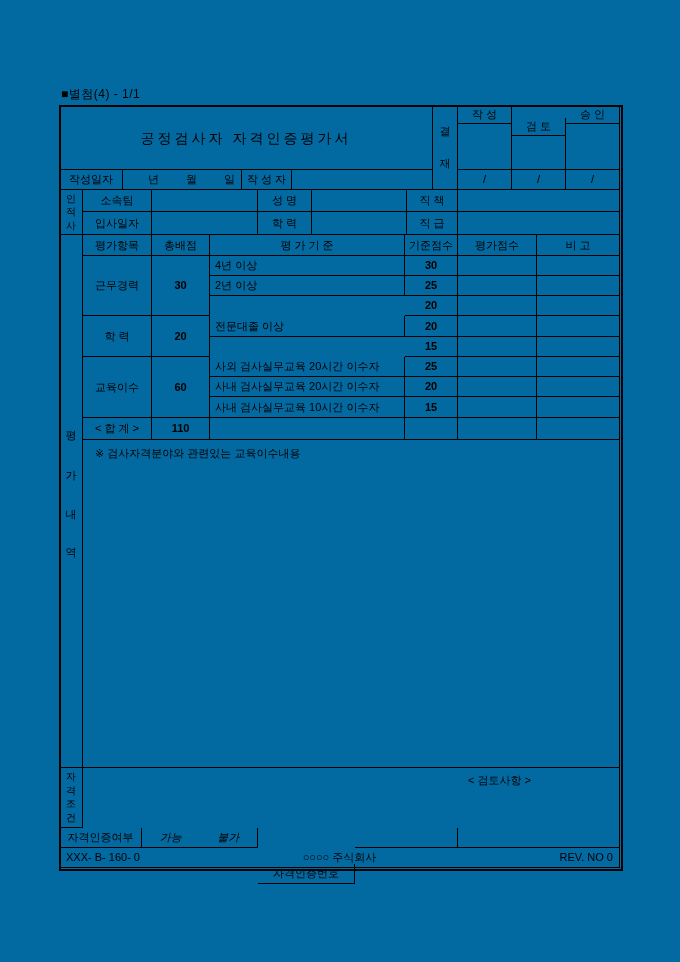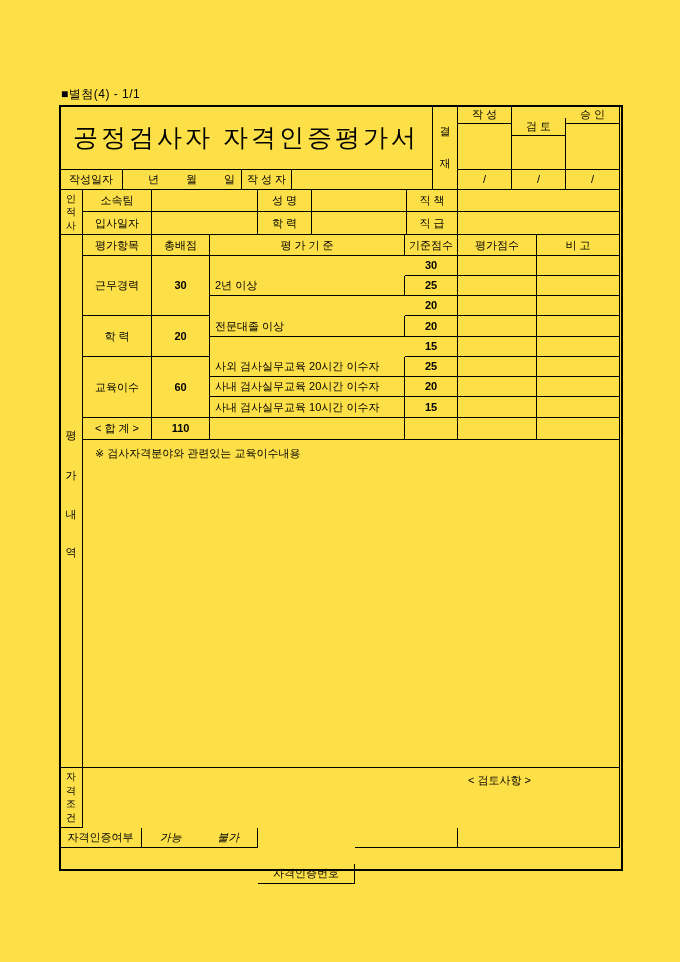--- a/index.html
+++ b/index.html
@@ -1,34 +1,34 @@
 <!DOCTYPE html>
 <html><head>
 <meta charset="utf-8">
 <style>
   html,body{margin:0;padding:0;background:#e8e8e8;}
   #page{
-    position:relative;width:680px;height:962px;background:#fde047;
+    position:relative;width:680px;height:962px;background:#0369a1;
     font-family:"Liberation Sans","DejaVu Sans",sans-serif;color:#000;
     overflow:hidden;
   }
   #attach{position:absolute;left:61px;top:86px;font-size:12px;letter-spacing:0.5px;}
   #form{position:absolute;left:60px;top:106px;width:560px;height:762px;}
   .outer{position:absolute;left:-1px;top:-1px;width:560px;height:762px;border:2px solid #000;pointer-events:none;}
   .c{
     position:absolute;box-sizing:border-box;
     border-right:1px solid #000;border-bottom:1px solid #000;
     display:flex;align-items:center;justify-content:center;
     font-size:11px;line-height:1;white-space:nowrap;overflow:hidden;
   }
   .left{justify-content:flex-start;padding-left:5px;}
   .tl{align-items:flex-start;justify-content:flex-start;padding:8px 0 0 12px;}
   .bold{font-weight:bold;}
   .vstack{flex-direction:column;justify-content:space-evenly;}
-  .title{font-size:25px;letter-spacing:3px;font-weight:500;}
+  .title{font-size:14px;letter-spacing:3px;font-weight:500;}
   .ymd{justify-content:flex-end;gap:27px;padding-right:6px;}
   .spread{justify-content:space-around;}
   .footer-row{justify-content:space-between;padding:0 6px;}
   .footer-row .mid{position:absolute;left:0;right:0;text-align:center;}
   .abschar{position:absolute;left:50%;transform:translateX(-50%);font-size:11px;}
 </style>
 </head>
 <body>
 
 <div id="page">
@@ -99,20 +99,21 @@
     <div class="c" style="left:398px;top:129px;width:79px;height:21px;">평가점수</div>
     <div class="c" style="left:477px;top:129px;width:83px;height:21px;">비 고</div>
 
     <div class="c" style="left:23px;top:150px;width:69px;height:60px;">근무경력</div>
     <div class="c bold" style="left:92px;top:150px;width:58px;height:60px;">30</div>
     <div class="c" style="left:23px;top:210px;width:69px;height:41px;">학  력</div>
     <div class="c bold" style="left:92px;top:210px;width:58px;height:41px;">20</div>
     <div class="c" style="left:23px;top:251px;width:69px;height:61px;">교육이수</div>
     <div class="c bold" style="left:92px;top:251px;width:58px;height:61px;">60</div>
 
+    <div class="c left" style="left:150px;top:150px;width:195px;height:20px;">4년 이상</div>
     <div class="c bold" style="left:345px;top:150px;width:53px;height:20px;">30</div>
     <div class="c" style="left:398px;top:150px;width:79px;height:20px;"></div>
     <div class="c" style="left:477px;top:150px;width:83px;height:20px;"></div>
 
     <div class="c left" style="left:150px;top:170px;width:195px;height:20px;">2년 이상</div>
     <div class="c bold" style="left:345px;top:170px;width:53px;height:20px;">25</div>
     <div class="c" style="left:398px;top:170px;width:79px;height:20px;"></div>
     <div class="c" style="left:477px;top:170px;width:83px;height:20px;"></div>
 
     <div class="c bold" style="left:345px;top:190px;width:53px;height:20px;">20</div>
@@ -165,16 +166,21 @@
     </div>
 
     <div class="c" style="left:0;top:722px;width:82px;height:20px;">자격인증여부</div>
     <div class="c spread" style="left:82px;top:722px;width:116px;height:20px;font-style:italic;">
       <span>가능</span>
       <span>불가</span>
     </div>
     <div class="c" style="left:198px;top:722px;width:97px;height:20px;margin-top:36px;">자격인증번호</div>
     <div class="c" style="left:295px;top:722px;width:103px;height:20px;"></div>
 
+    <div class="c footer-row" style="left:0;top:742px;width:560px;height:20px;">
+      <span>XXX- B- 160- 0</span>
+      <span class="mid">○○○○ 주식회사</span>
+      <span>REV. NO  0</span>
+    </div>
 
     <div class="outer"></div>
   </div>
 </div>
 
 </body></html>

